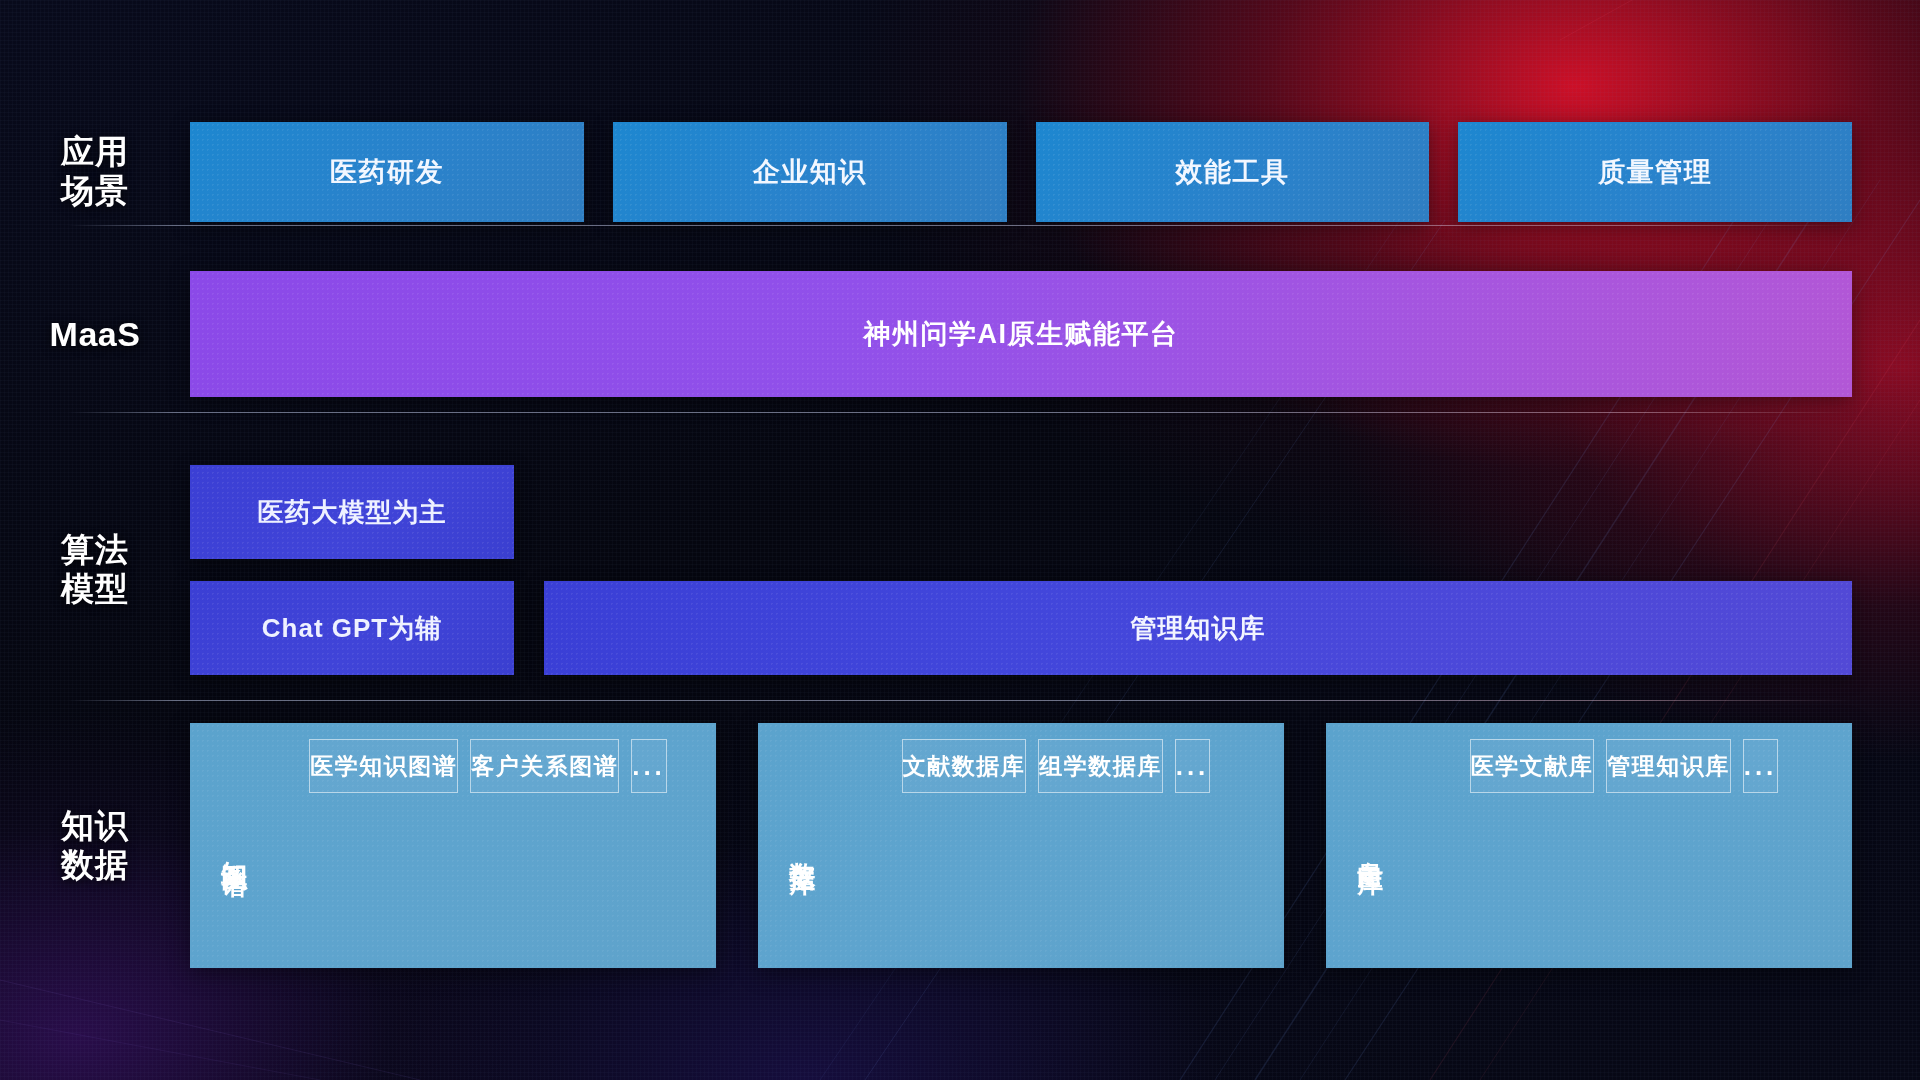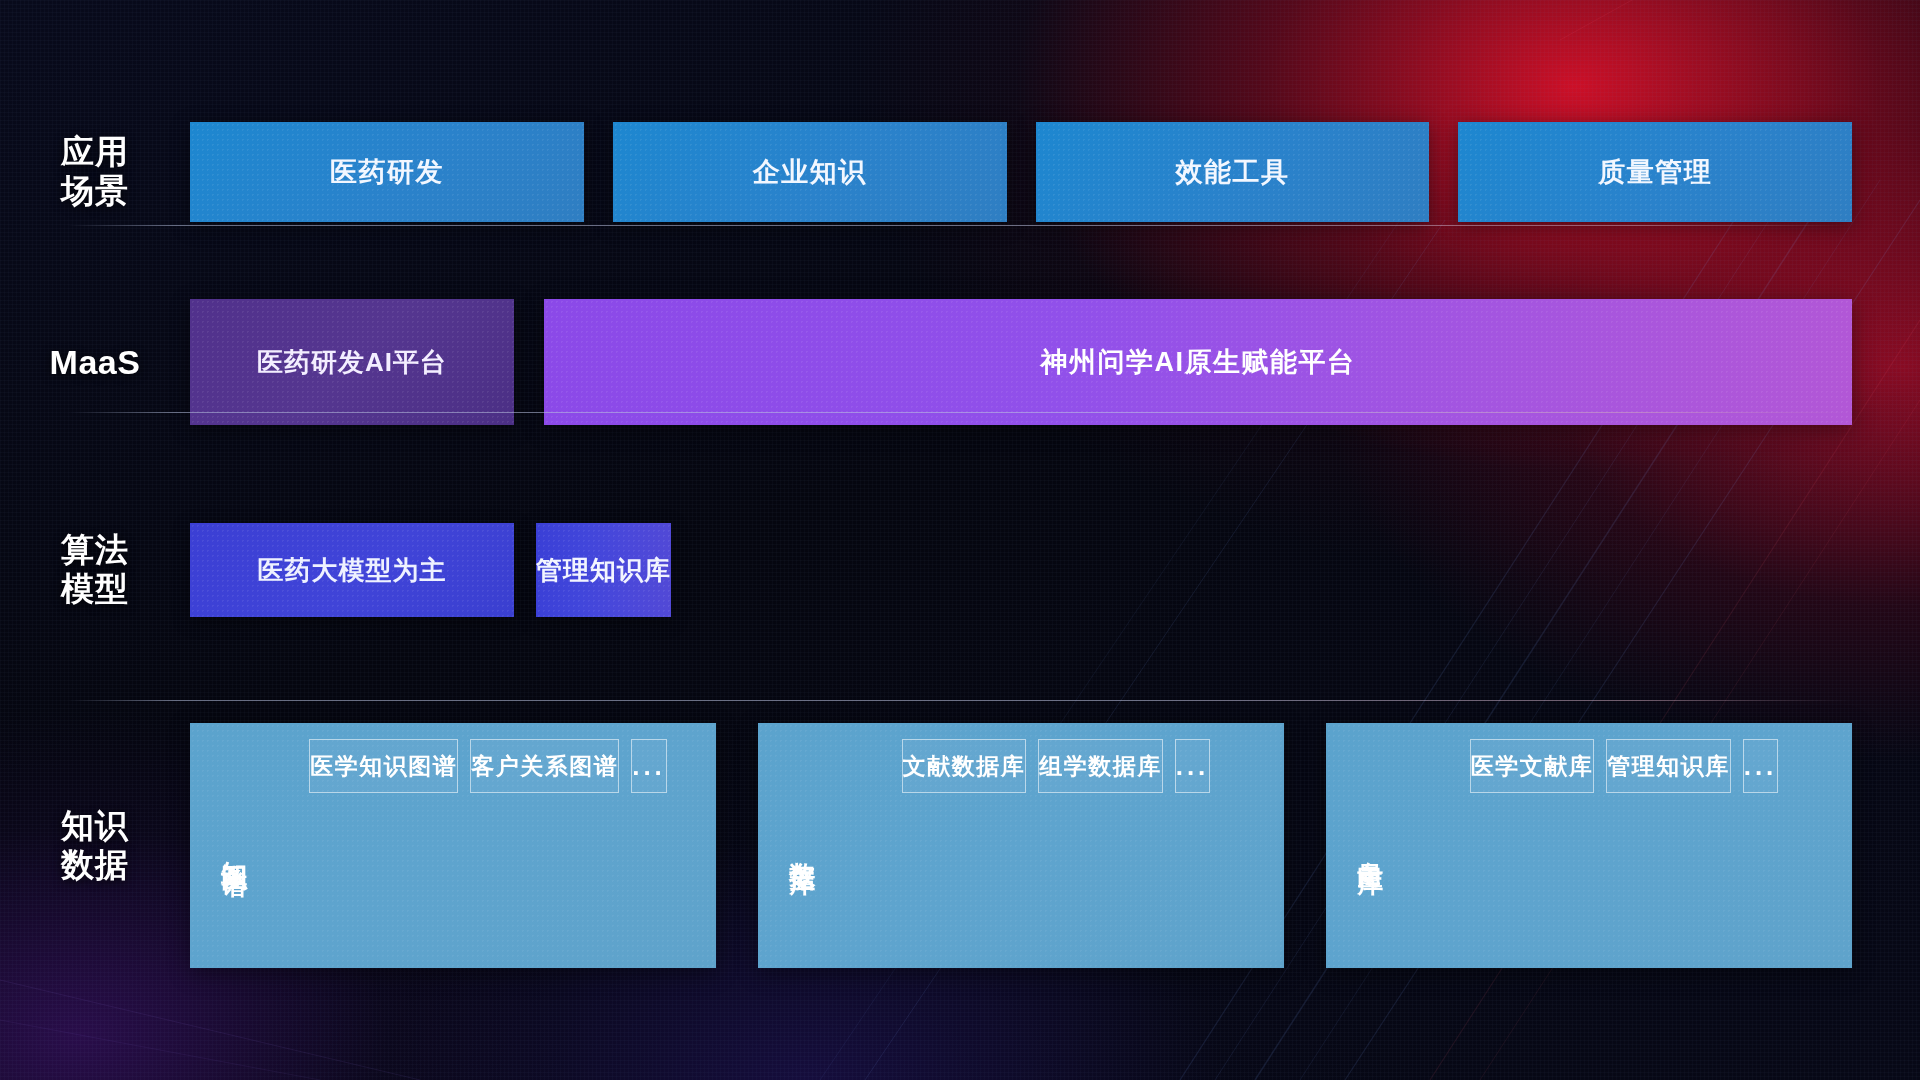--- a/index.html
+++ b/index.html
@@ -107,21 +107,21 @@
   .app-card::after {
     content: "";
     position: absolute;
     inset: 0;
     background-image: radial-gradient(rgba(255,255,255,.07) 1px, transparent 1px);
     background-size: 5px 5px;
     pointer-events: none;
   }
 
   
-  #row-maas { top: 297px; height: 130px; }
+  #row-maas { top: 269px; height: 130px; }
   .maas-wrap {
     display: flex;
     gap: 30px;
   }
   .maas-left {
     flex: 0 0 324px;
     height: 126px;
     background: linear-gradient(135deg, #51318c 0%, #553690 50%, #4b2f85 100%);
     display: flex;
     align-items: center;
@@ -155,22 +155,23 @@
     inset: 0;
     background-image: radial-gradient(rgba(255,255,255,.07) 1px, transparent 1px);
     background-size: 5px 5px;
     pointer-events: none;
   }
 
   
   #row-algo { top: 455px; height: 230px; }
   .algo-grid {
     display: flex;
-    flex-direction: row;
+    flex-direction: column;
     gap: 22px;
+    justify-content: center;
   }
   .algo-line {
     display: flex;
     gap: 30px;
   }
   .algo-left {
     flex: 0 0 324px;
     height: 94px;
     background: linear-gradient(135deg, #3b3fd4 0%, #4044d8 55%, #3a3fd0 100%);
     display: flex;
@@ -319,39 +320,39 @@
   </div>
 
   <div class="divider" style="top:225px"></div>
 
   <div class="row" id="row-maas">
     <div class="row-label">
       <div class="en">MaaS</div>
     </div>
     <div class="row-body">
       <div class="maas-wrap">
-        <div class="maas-left">医药研发AI平台</div>
         <div class="maas-right">神州问学AI原生赋能平台</div>
       </div>
     </div>
   </div>
 
   <div class="divider" style="top:412px"></div>
 
   <div class="row" id="row-algo">
     <div class="row-label">
       <div>算法</div>
       <div>模型</div>
     </div>
     <div class="row-body">
       <div class="algo-grid">
         <div class="algo-line">
           <div class="algo-left">医药大模型为主</div>
         </div>
         <div class="algo-line">
+          <div class="algo-left">Chat GPT为辅</div>
           <div class="algo-right">管理知识库</div>
         </div>
       </div>
     </div>
   </div>
 
   <div class="divider" style="top:700px"></div>
 
   <div class="row" id="row-know">
     <div class="row-label">

